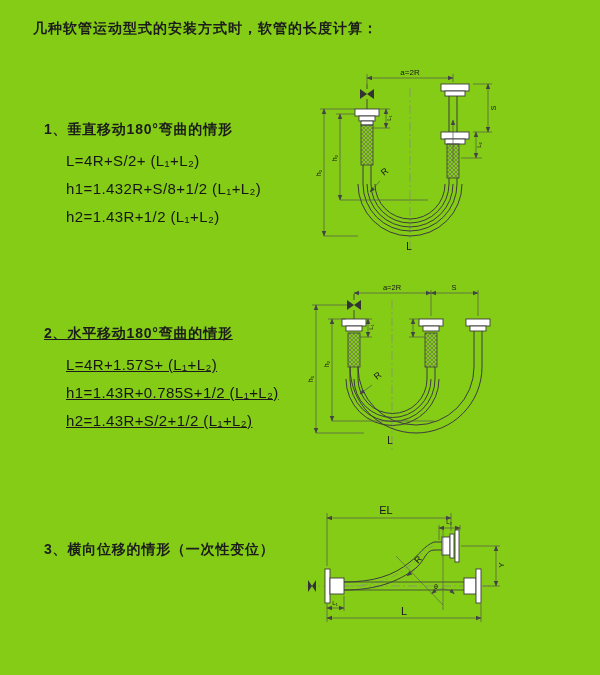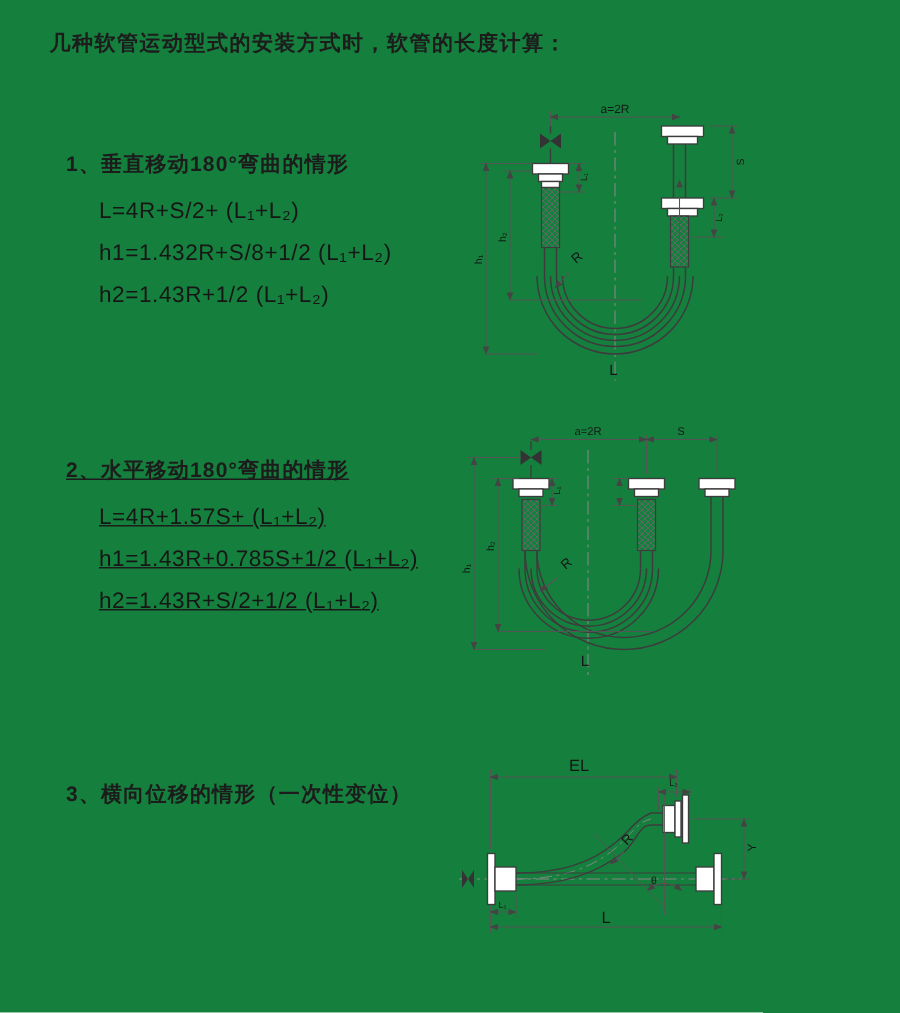--- a/index.html
+++ b/index.html
@@ -1,27 +1,27 @@
 <!DOCTYPE html>
 <html><head>
 <meta charset="utf-8">
 <style>
   html,body{margin:0;padding:0;background:#ffffff;}
   .page{
-    position:relative;width:600px;height:675px;background:#15803d;overflow:hidden;
+    position:relative;width:600px;height:675px;background:#84cc16;overflow:hidden;
     font-family:"Liberation Sans","DejaVu Sans",sans-serif;color:#1c1c1c;
   }
   .title{
     position:absolute;left:33px;top:20px;font-size:14px;font-weight:600;letter-spacing:1px;
   }
   .section{position:absolute;left:44px;}
   .sec1{top:101px;}
   .sec2{top:305px;text-decoration:underline;}
   .sec3{top:521px;}
-  .heading{font-size:14px;font-weight:600;letter-spacing:0.8px;}
+  .heading{font-size:14px;font-weight:600;letter-spacing:0.8px;margin-top:20px;}
   .formulas{margin:13px 0 0 22px;display:flex;flex-direction:column;gap:11px;}
   .formula{font-size:15px;letter-spacing:0.4px;white-space:pre;color:#161616;}
   .dwg{position:absolute;}
   #d1{left:310px;top:62px;}
   #d2{left:304px;top:280px;}
   #d3{left:298px;top:498px;}
   svg{display:block;}
   svg text{font-family:"Liberation Sans","DejaVu Sans",sans-serif;fill:#161616;stroke:none;}
   .pipe{stroke:#3c3c3c;stroke-width:1;fill:none;}
   .fit{stroke:#3c3c3c;stroke-width:0.9;fill:#ffffff;}

